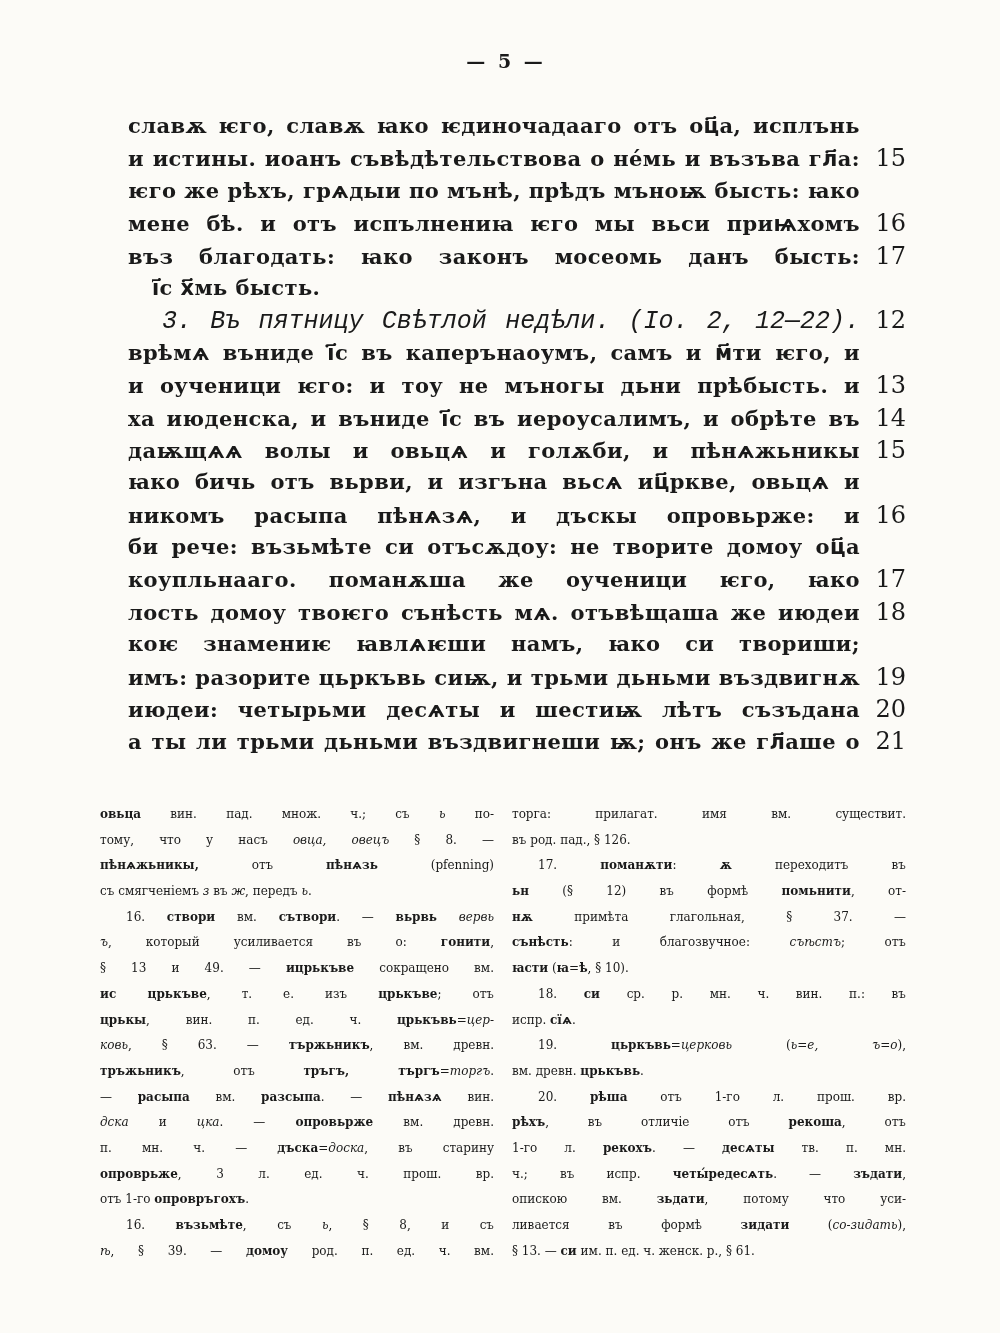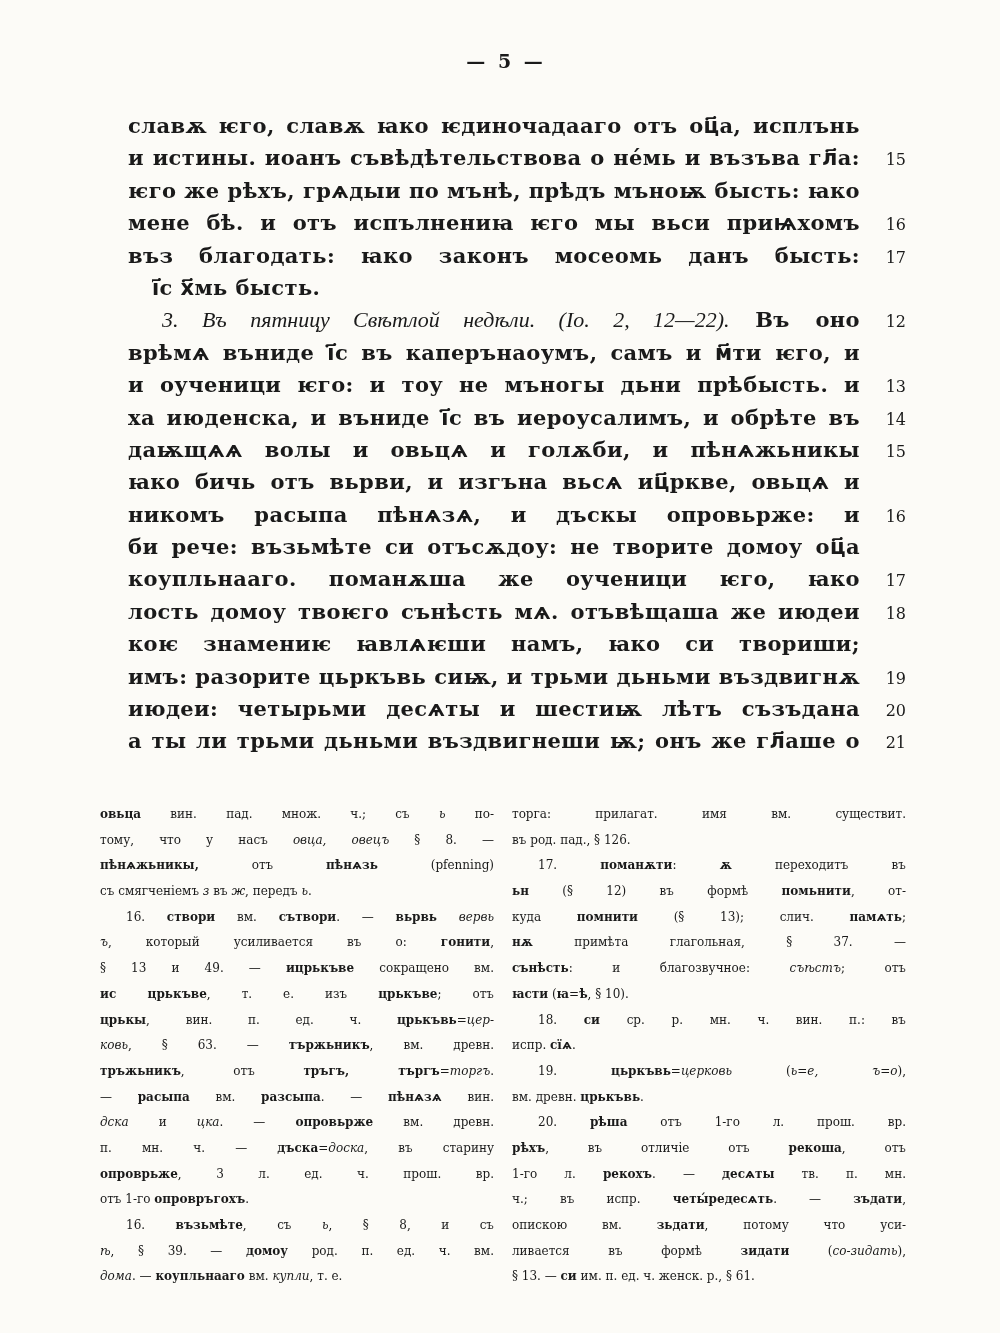--- a/index.html
+++ b/index.html
@@ -20,24 +20,24 @@
   .g-row{display:flex;align-items:baseline;height:32.4px;}
   .g-text{
     flex:0 0 732px;height:32.4px;overflow:hidden;
     font-family:"DejaVu Serif","DejaVu Sans",serif;
     font-weight:bold;font-size:21px;letter-spacing:0.4px;line-height:32.4px;
     text-align:justify;text-align-last:justify;
   }
   .g-row.end .g-text{text-align-last:left;margin-left:24px;}
   .g-row.indent .g-text{text-indent:34px;}
   .g-text .it{
-    font-weight:normal;font-style:italic;font-size:22px;letter-spacing:0;
-    font-family:Liberation Serif, serif;
+    font-weight:normal;font-style:italic;font-size:25px;letter-spacing:0;
+    font-family:Liberation Mono, monospace;
   }
-  .g-num{flex:1;text-align:right;font-size:16px;line-height:32.4px;font-weight:normal;}
+  .g-num{flex:1;text-align:right;font-size:24px;line-height:32.4px;font-weight:normal;}
   
   #footnotes{position:absolute;top:802px;left:100px;width:806px;display:flex;gap:18px;}
   .fn-col{width:394px;}
   .fn-line{
     height:25.7px;line-height:25.7px;overflow:hidden;
     font-size:12px;
     text-align:justify;text-align-last:justify;
   }
   .fn-line.end{text-align-last:left;}
   .fn-line.indent{text-indent:26px;}
@@ -144,28 +144,26 @@
         <div class="fn-line"><span class="b">црькы</span><span>, вин. п. ед. ч. </span><span class="b">црькъвь</span><span>=</span><span class="it">цер-</span></div>
         <div class="fn-line"><span class="it">ковь</span><span>, § 63. — </span><span class="b">тържьникъ</span><span>, вм. древн.</span></div>
         <div class="fn-line"><span class="b">тръжьникъ</span><span>, отъ </span><span class="b">тръгъ, търгъ</span><span>=</span><span class="it">торгъ</span><span>.</span></div>
         <div class="fn-line"><span>— </span><span class="b">расыпа</span><span> вм. </span><span class="b">разсыпа</span><span>. — </span><span class="b">пѣнѧзѧ</span><span> вин.</span></div>
         <div class="fn-line"><span class="it">дска</span><span> и </span><span class="it">цка</span><span>. — </span><span class="b">опровьрже</span><span> вм. древн.</span></div>
         <div class="fn-line"><span>п. мн. ч. — </span><span class="b">дъска</span><span>=</span><span class="it">доска</span><span>, въ старину</span></div>
         <div class="fn-line"><span class="b">опроврьже</span><span>, 3 л. ед. ч. прош. вр.</span></div>
         <div class="fn-line end"><span>отъ 1-го </span><span class="b">опровръгохъ</span><span>.</span></div>
         <div class="fn-line indent"><span>16. </span><span class="b">възьмѣте</span><span>, съ </span><span class="it">ь</span><span>, § 8, и съ</span></div>
         <div class="fn-line"><span class="it">ѣ</span><span>, § 39. — </span><span class="b">домоу</span><span> род. п. ед. ч. вм.</span></div>
-        <div class="fn-line end"><span class="it">дома</span><span>. — </span><span class="b">коупльнааго</span><span> вм. </span><span class="it">купли</span><span>, т. е.</span></div>
       </div>
     <div class="fn-col" id="fn-right">
         <div class="fn-line"><span>торга: прилагат. имя вм. существит.</span></div>
         <div class="fn-line end"><span>въ род. пад., § 126.</span></div>
         <div class="fn-line indent"><span>17. </span><span class="b">поманѫти</span><span>: </span><span class="b">ѫ</span><span> переходитъ въ</span></div>
         <div class="fn-line"><span class="b">ьн</span><span> (§ 12) въ формѣ </span><span class="b">помьнити</span><span>, от-</span></div>
-        <div class="fn-line"><span>куда </span><span class="b">помнити</span><span> (§ 13); слич. </span><span class="b">памѧть</span><span>;</span></div>
         <div class="fn-line"><span class="b">нѫ</span><span> примѣта глагольная, § 37. —</span></div>
         <div class="fn-line"><span class="b">сънѣсть</span><span>: и благозвучное: </span><span class="it">съѣстъ</span><span>; отъ</span></div>
         <div class="fn-line end"><span class="b">ꙗсти</span><span> (</span><span class="b">ꙗ</span><span>=</span><span class="b">ѣ</span><span>, § 10).</span></div>
         <div class="fn-line indent"><span>18. </span><span class="b">си</span><span> ср. р. мн. ч. вин. п.: въ</span></div>
         <div class="fn-line end"><span>испр. </span><span class="b">сїѧ</span><span>.</span></div>
         <div class="fn-line indent"><span>19. </span><span class="b">цьркъвь</span><span>=</span><span class="it">церковь</span><span> (</span><span class="it">ь=е, ъ=о</span><span>),</span></div>
         <div class="fn-line end"><span>вм. древн. </span><span class="b">црькъвь</span><span>.</span></div>
         <div class="fn-line indent"><span>20. </span><span class="b">рѣша</span><span> отъ 1-го л. прош. вр.</span></div>
         <div class="fn-line"><span class="b">рѣхъ</span><span>, въ отличіе отъ </span><span class="b">рекоша</span><span>, отъ</span></div>
         <div class="fn-line"><span>1-го л. </span><span class="b">рекохъ</span><span>. — </span><span class="b">десѧты</span><span> тв. п. мн.</span></div>

